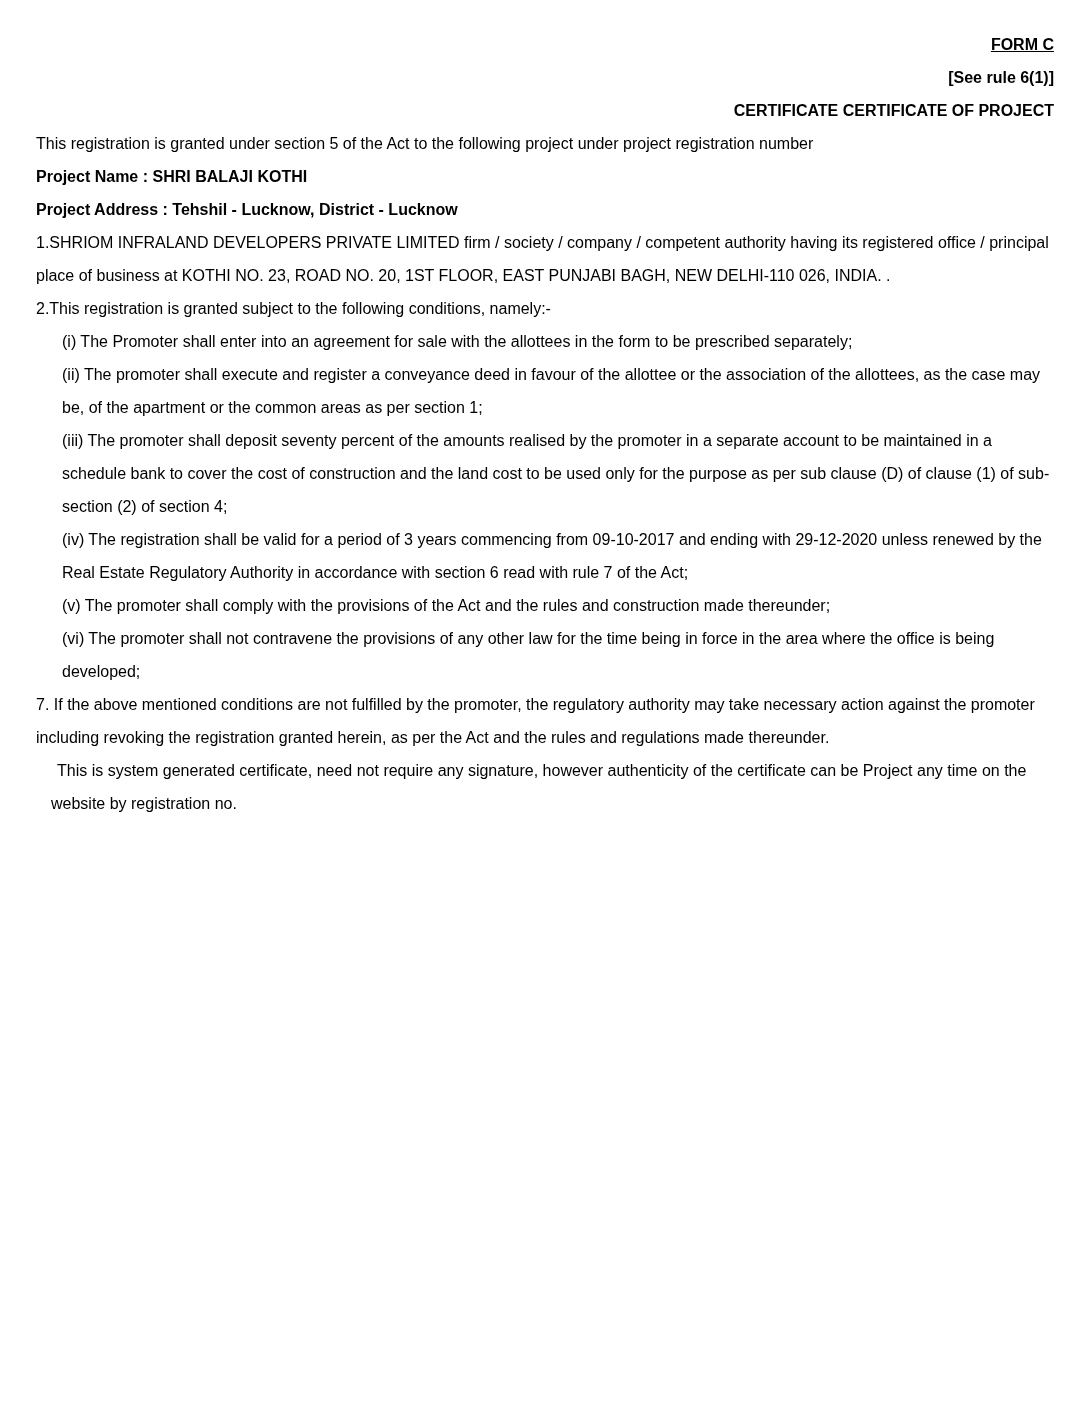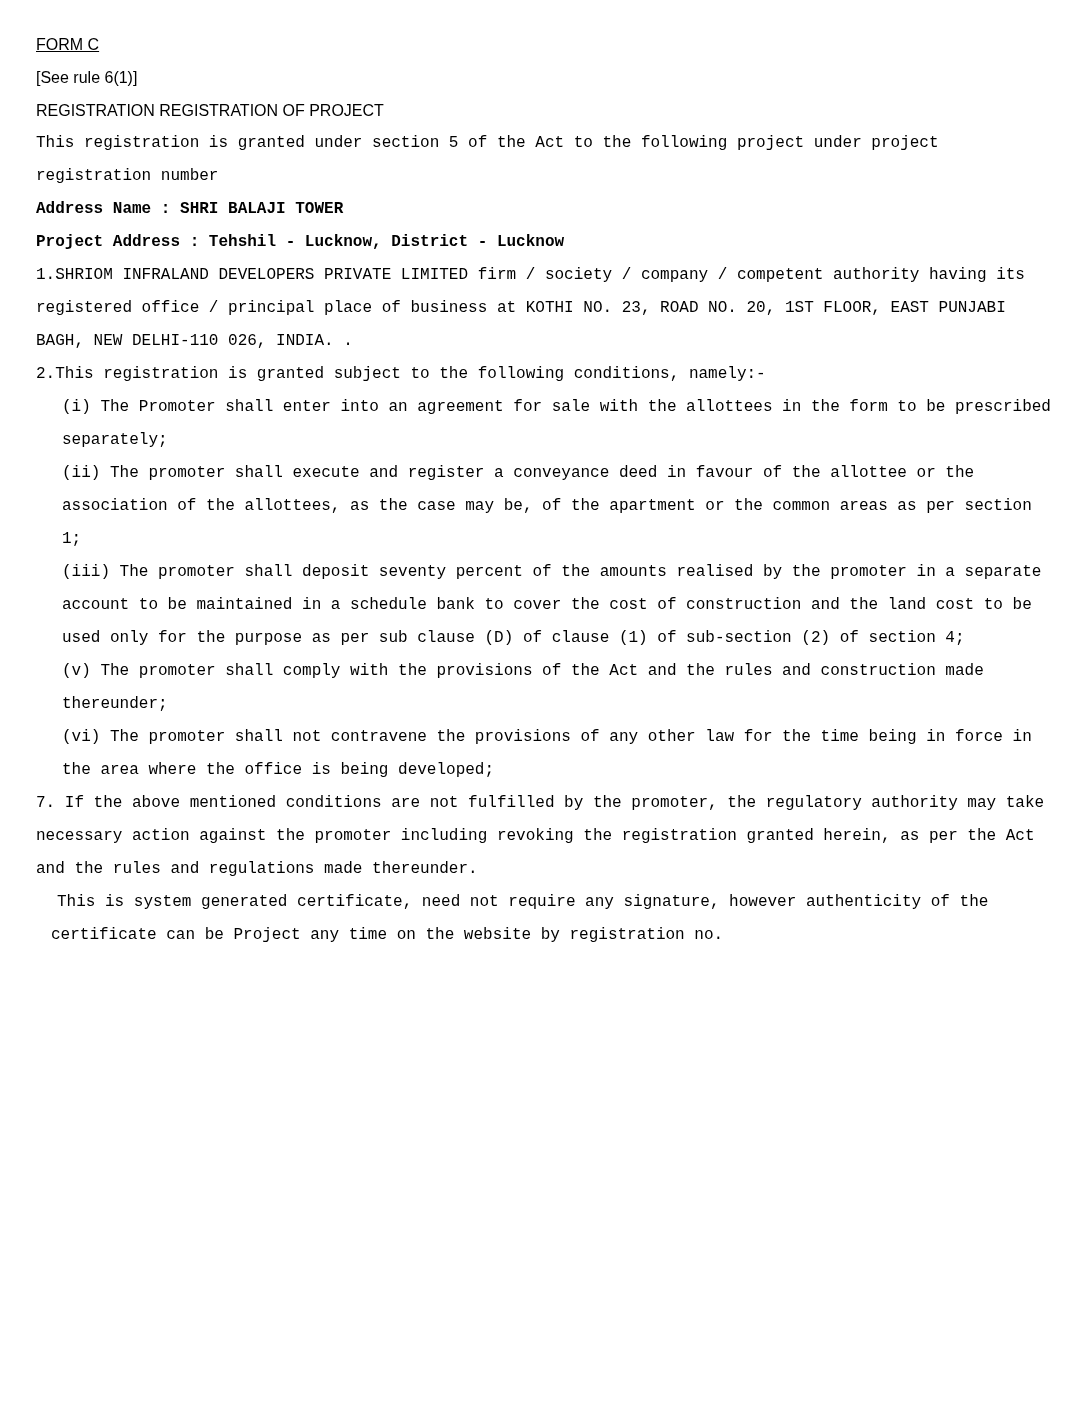--- a/index.html
+++ b/index.html
@@ -10,47 +10,48 @@
     height: 1413px;
     margin: 0 auto;
     background: #ffffff;
     color: #000000;
     font-family: "Liberation Sans", "DejaVu Sans", sans-serif;
     font-size: 16px;
     line-height: 33px;
     padding: 28px 26px 0 36px;
     overflow: hidden;
   }
-  .doc-header { text-align: left; font-weight: normal; }
+  .doc-header { text-align: right; font-weight: bold; }
   .doc-header .title { text-decoration: underline; }
-  p { margin: 0; font-family: Liberation Mono, monospace; }
+  p { margin: 0; }
   .bold { font-weight: bold; }
   .conditions .condition { padding-left: 26px; }
   .footer-note { padding-left: 15px; text-indent: 6px; }
 </style>
 </head>
 <body>
 
 <div class="page">
   <header class="doc-header">
     <div><span class="title">FORM C</span></div>
     <div>[See rule 6(1)]</div>
-    <div>REGISTRATION REGISTRATION OF PROJECT</div>
+    <div>CERTIFICATE CERTIFICATE OF PROJECT</div>
   </header>
 
   <p>This registration is granted under section 5 of the Act to the following project under project registration number</p>
-  <p class="bold">Address Name : SHRI BALAJI TOWER</p>
+  <p class="bold">Project Name : SHRI BALAJI KOTHI</p>
   <p class="bold">Project Address : Tehshil - Lucknow, District - Lucknow</p>
 
   <p>1.SHRIOM INFRALAND DEVELOPERS PRIVATE LIMITED firm / society / company / competent authority having its registered office / principal place of business at KOTHI NO. 23, ROAD NO. 20, 1ST FLOOR, EAST PUNJABI BAGH, NEW DELHI-110 026, INDIA. .</p>
   <p>2.This registration is granted subject to the following conditions, namely:-</p>
 
   <div class="conditions">
       <p class="condition">(i) The Promoter shall enter into an agreement for sale with the allottees in the form to be prescribed separately;</p>
       <p class="condition">(ii) The promoter shall execute and register a conveyance deed in favour of the allottee or the association of the allottees, as the case may be, of the apartment or the common areas as per section 1;</p>
       <p class="condition">(iii) The promoter shall deposit seventy percent of the amounts realised by the promoter in a separate account to be maintained in a schedule bank to cover the cost of construction and the land cost to be used only for the purpose as per sub clause (D) of clause (1) of sub-section (2) of section 4;</p>
+      <p class="condition">(iv) The registration shall be valid for a period of 3 years commencing from 09-10-2017 and ending with 29-12-2020 unless renewed by the Real Estate Regulatory Authority in accordance with section 6 read with rule 7 of the Act;</p>
       <p class="condition">(v) The promoter shall comply with the provisions of the Act and the rules and construction made thereunder;</p>
       <p class="condition">(vi) The promoter shall not contravene the provisions of any other law for the time being in force in the area where the office is being developed;</p>
     </div>
 
   <p>7. If the above mentioned conditions are not fulfilled by the promoter, the regulatory authority may take necessary action against the promoter including revoking the registration granted herein, as per the Act and the rules and regulations made thereunder.</p>
   <p class="footer-note">This is system generated certificate, need not require any signature, however authenticity of the certificate can be Project any time on the website by registration no.</p>
 </div>
 
 </body></html>

